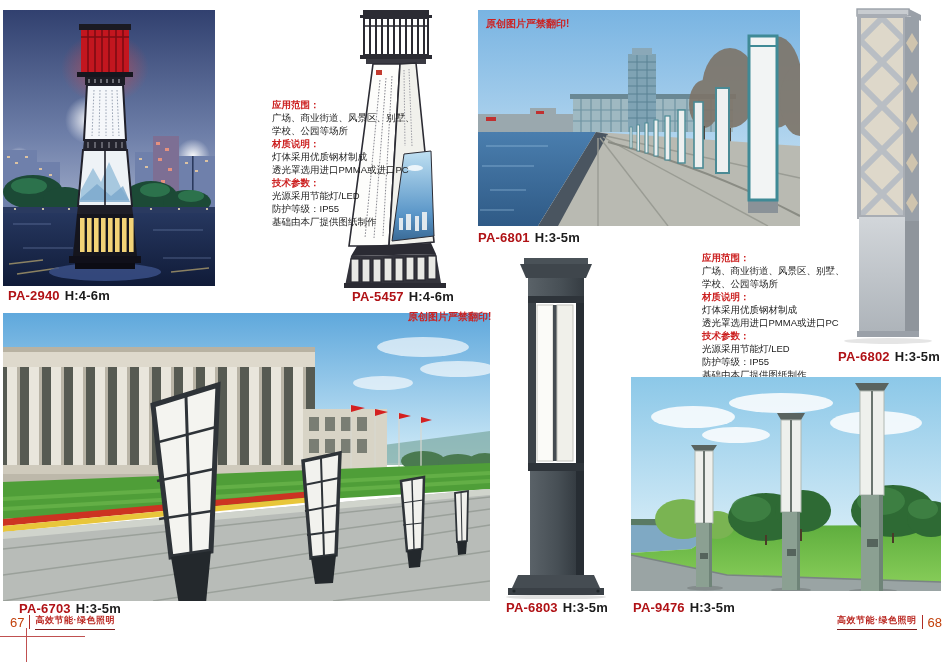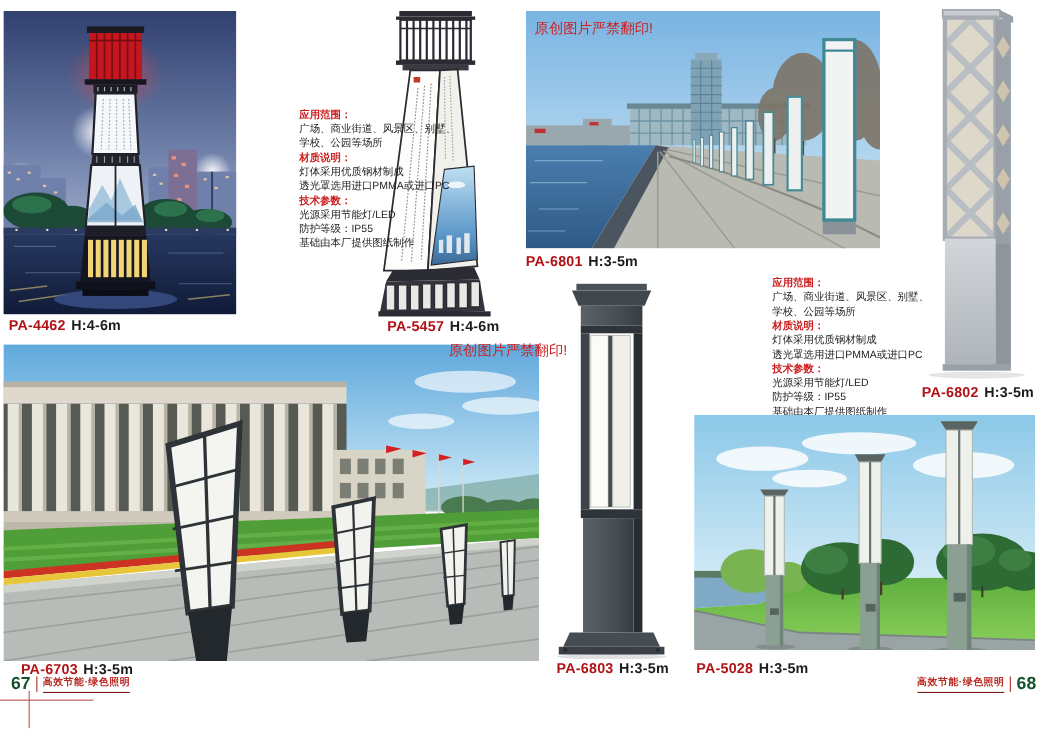--- a/index.html
+++ b/index.html
@@ -5,23 +5,23 @@
   html,body{margin:0;padding:0;background:#e8e8e8;}
   .sheet{position:relative;width:950px;height:664px;background:#ffffff;margin:0 auto;
          font-family:"Liberation Sans","DejaVu Sans",sans-serif;overflow:hidden;}
   .photo{position:absolute;overflow:hidden;}
   .photo svg{display:block;}
   .plabel{position:absolute;font-size:13px;white-space:nowrap;letter-spacing:.2px;text-align:center;}
   .plabel .code{font-weight:bold;color:#b01216;}
   .plabel .ht{font-weight:bold;color:#1c1c1c;margin-left:5px;font-weight:600;}
   .spec{position:absolute;width:178px;font-size:9.5px;line-height:13px;color:#1c1c1c;margin-left:42px;}
   .spec .spec-h{color:#cc1f1f;font-weight:bold;}
-  .wm{position:absolute;font-size:13px;font-weight:normal;color:#cc2222;z-index:5;white-space:nowrap;}
+  .wm{position:absolute;font-size:10px;font-weight:bold;color:#cc2222;z-index:5;white-space:nowrap;}
   .footer{position:absolute;top:613px;height:18px;display:flex;align-items:center;}
-  .footer .num{font-size:16px;font-weight:bold;color:#14532d;}
+  .footer .num{font-size:13px;font-weight:normal;color:#c2410c;}
   .footer .bar{width:1px;height:14px;background:#b02a24;margin:0 5px;}
   .footer .slog{font-size:9px;font-weight:bold;color:#bb2a24;border-bottom:1px solid #7f1d1d;
                 padding-bottom:2px;letter-spacing:.5px;white-space:nowrap;}
   .cropmark{position:absolute;background:#c05050;}
 </style>
 </head>
 <body>
 
 <div class="sheet">
 
@@ -623,39 +623,39 @@
       <polygon points="224,6 258,6 253,14 229,14" fill="#5a6460"></polygon>
       <rect x="229" y="14" width="24" height="104" fill="#eef0ec" stroke="#b0b8b2" stroke-width="1"></rect>
       <line x1="241" y1="14" x2="241" y2="118" stroke="#6a746e" stroke-width="2"></line>
       <rect x="230" y="118" width="22" height="96" fill="#8ba092"></rect>
       <rect x="248" y="118" width="4" height="96" fill="#6f8478"></rect>
       <rect x="236" y="162" width="11" height="8" fill="#55645c"></rect>
     </svg>
   </div>
 
   <div class="plabel" style="left:8px;top:288px">
-    <span class="code">PA-4462</span><span class="ht">H:4-6m</span>
+    <span class="code">PA-2940</span><span class="ht">H:4-6m</span>
   </div>
   <div class="plabel" style="left:352px;top:289px">
     <span class="code">PA-5457</span><span class="ht">H:4-6m</span>
   </div>
   <div class="plabel" style="left:478px;top:230px">
     <span class="code">PA-6801</span><span class="ht">H:3-5m</span>
   </div>
   <div class="plabel" style="left:838px;top:349px">
     <span class="code">PA-6802</span><span class="ht">H:3-5m</span>
   </div>
   <div class="plabel" style="left:19px;top:601px">
     <span class="code">PA-6703</span><span class="ht">H:3-5m</span>
   </div>
   <div class="plabel" style="left:506px;top:600px">
     <span class="code">PA-6803</span><span class="ht">H:3-5m</span>
   </div>
   <div class="plabel" style="left:633px;top:600px">
-    <span class="code">PA-5028</span><span class="ht">H:3-5m</span>
+    <span class="code">PA-9476</span><span class="ht">H:3-5m</span>
   </div>
 
   <div class="footer" style="left:10px">
     <span class="num">67</span>
     <span class="bar"></span>
     <span class="slog">高效节能·绿色照明</span>
   </div>
   <div class="footer" style="right:8px">
     <span class="slog">高效节能·绿色照明</span>
     <span class="bar"></span>

